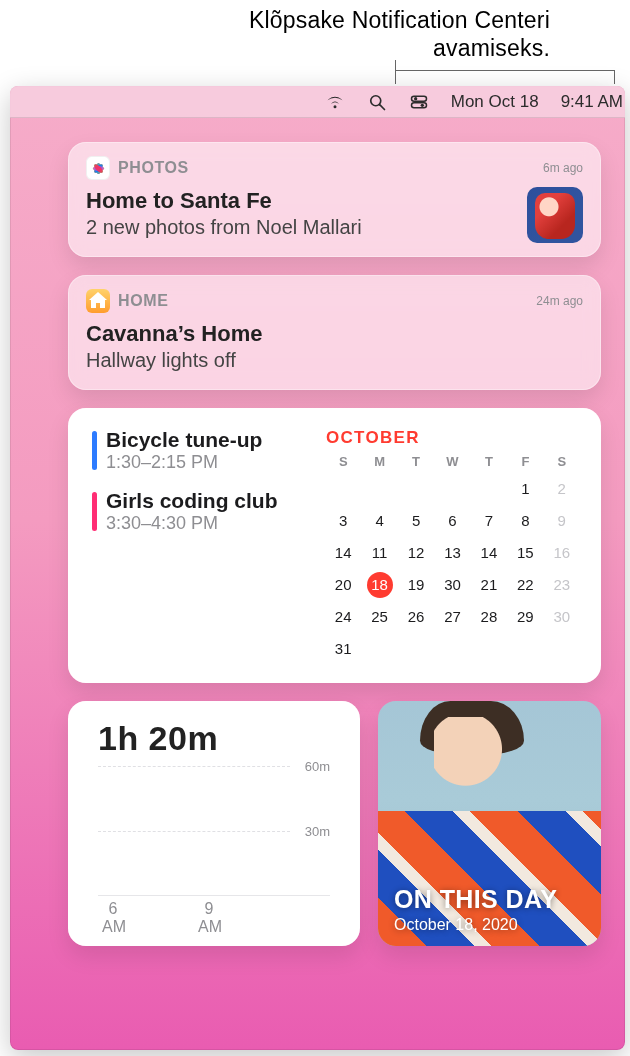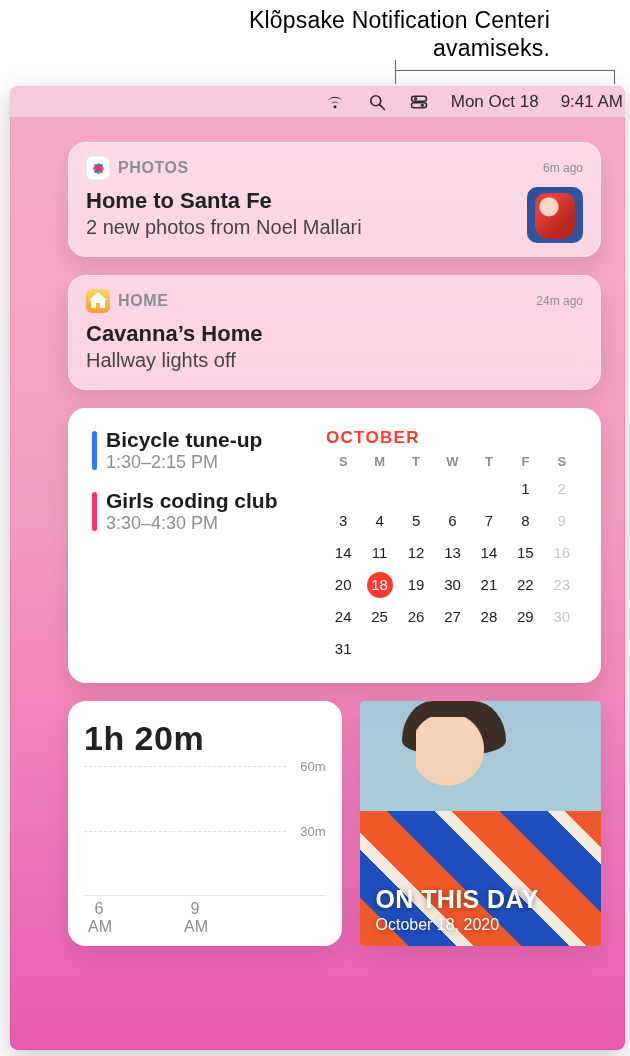--- a/index.html
+++ b/index.html
@@ -107,38 +107,38 @@
   .daygrid .today { color:#fff; }
   .daygrid .today::before {
     content:""; position:absolute; left:50%; top:50%; width:26px; height:26px; border-radius:50%;
     background:#ff3b30; transform:translate(-50%,-50%); z-index:-1;
   }
 
   
   .row2 { display:flex; gap:18px; }
 
   
-  .screentime { background:#fff; flex:1; padding:18px 16px 10px; min-height:230px; }
+  .screentime { background:#fff; flex:1; padding:18px 30px 10px; min-height:230px; }
   .screentime .big { font-size:34px; font-weight:600; letter-spacing:.5px; }
   .st-chart { position:relative; height:130px; margin-top:8px; border-bottom:1px solid #e6e6e9; }
   .st-gridline { position:absolute; left:0; right:40px; border-top:1px dashed #e0e0e4; }
   .st-ylabel { position:absolute; right:0; font-size:13px; color:#8e8e92; transform:translateY(-50%); }
   .bars { position:absolute; left:4px; right:46px; bottom:0; height:100%; display:flex; align-items:flex-end; gap:10px; }
   .bar { width:22px; position:relative; }
   .seg { width:100%; }
   .seg.blue { background:#34a5ff; }
   .seg.teal { background:#5fd0cc; }
   .seg.orange { background:#ffb04c; }
   .seg.gray { background:#d1d1d6; border-top-left-radius:4px; border-top-right-radius:4px; }
   .xlabels { display:flex; gap:10px; padding:4px 46px 0 4px; font-size:16px; color:#8e8e92; }
   .xlabels span { width:22px; text-align:center; }
 
   
   .memory {
-    flex:1; min-height:230px; border-radius:4px; overflow:hidden; position:relative;
+    flex:1; min-height:230px; border-radius:18px; overflow:hidden; position:relative;
     background: linear-gradient(180deg,#a5c6d6 0%, #a9cbd8 40%, #9fbecd 100%);
     box-shadow: 0 10px 22px rgba(0,0,0,.10);
   }
   .memory .face {
     position:absolute; left:56px; top:16px; width:70px; height:92px;
     background: radial-gradient(circle at 45% 35%, #f3d2b8 0 36px, transparent 37px);
   }
   .memory .hair {
     position:absolute; left:42px; top:0; width:104px; height:54px;
     background:#3d2e24; border-radius: 46px 50px 60% 60% / 60px 60px 40% 40%;

